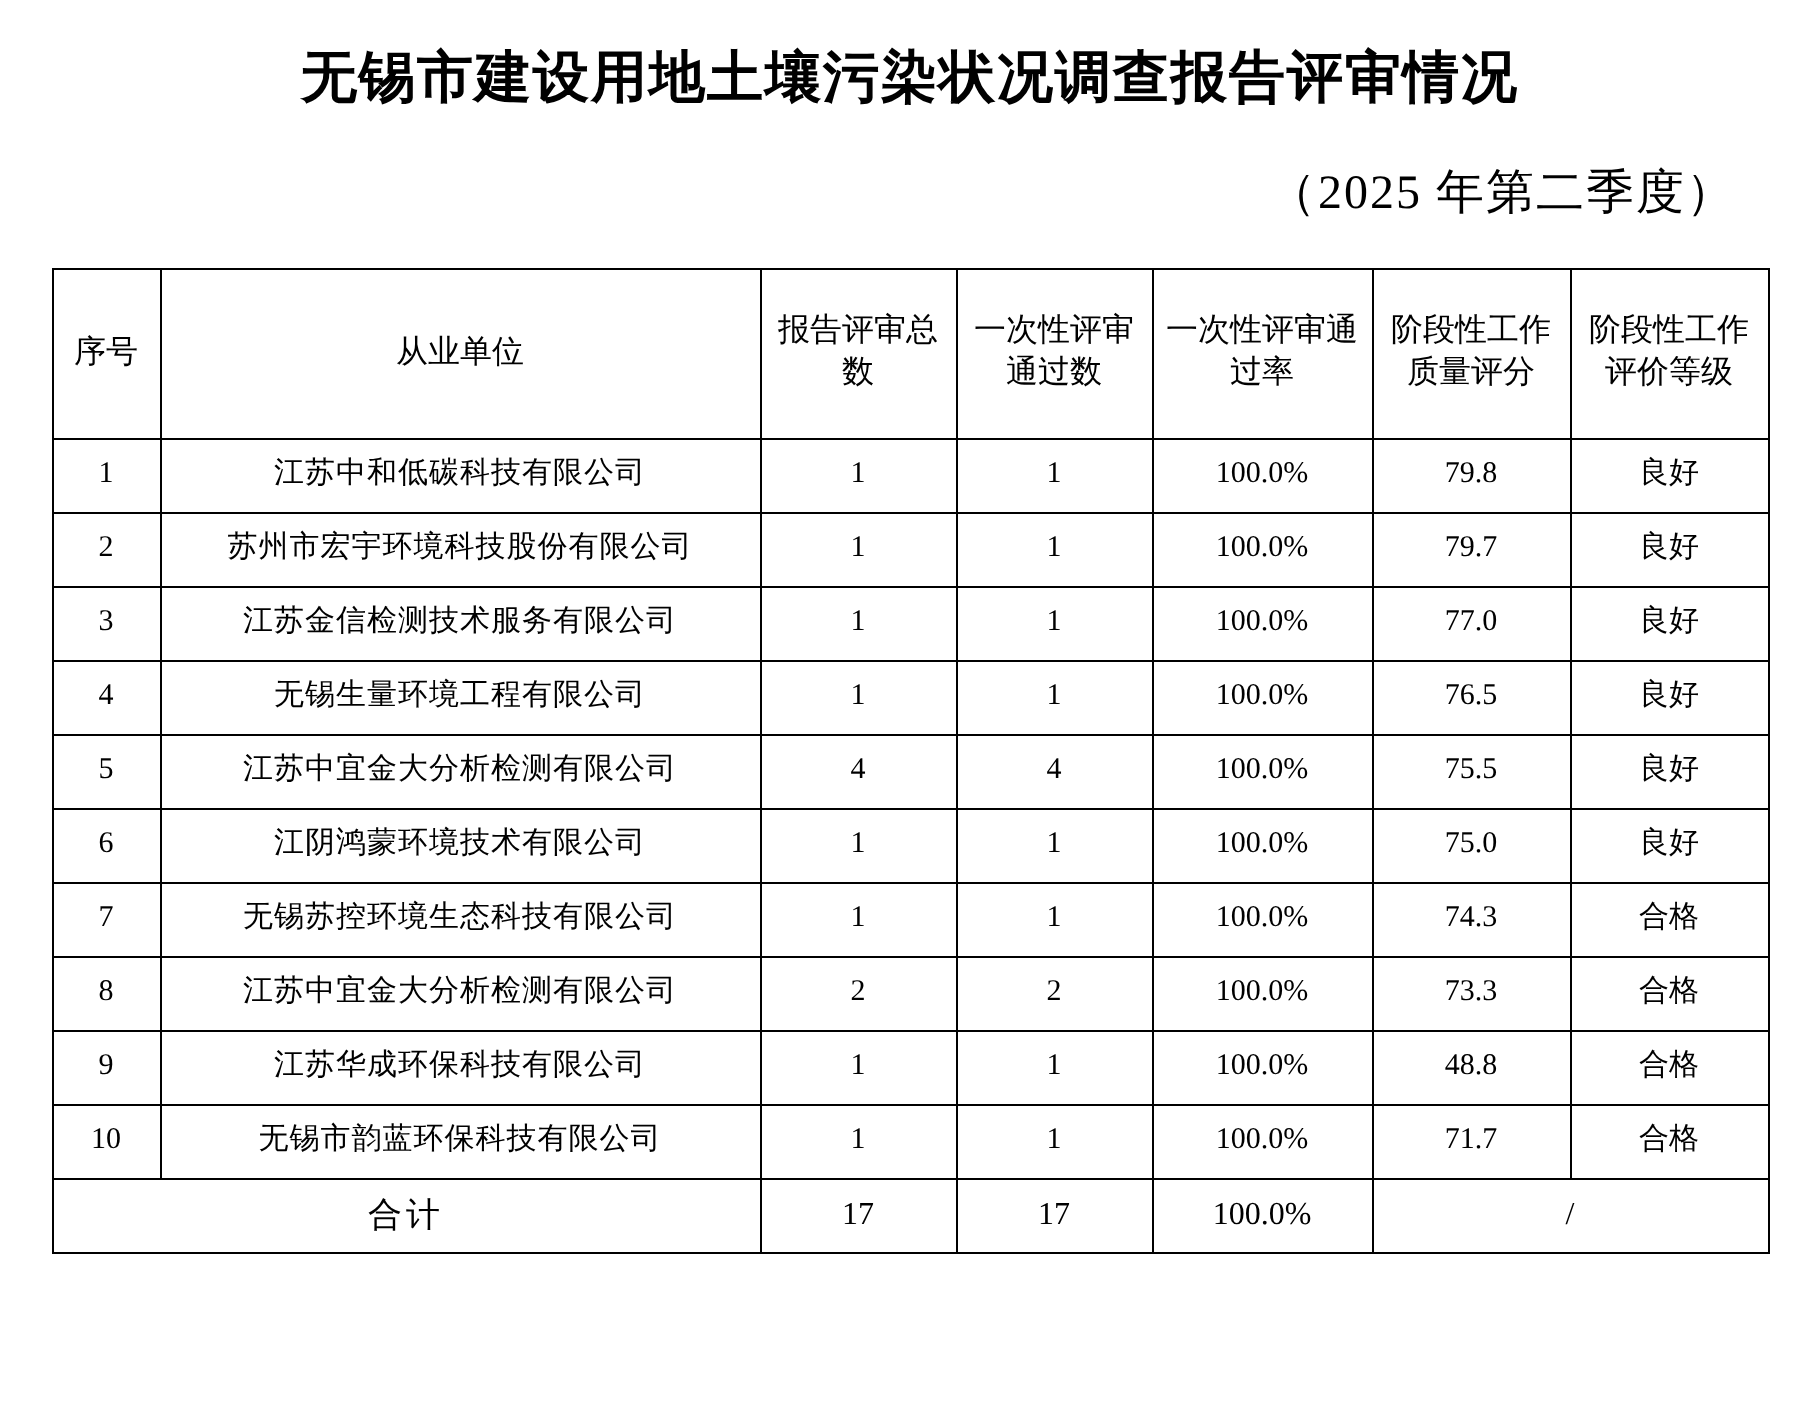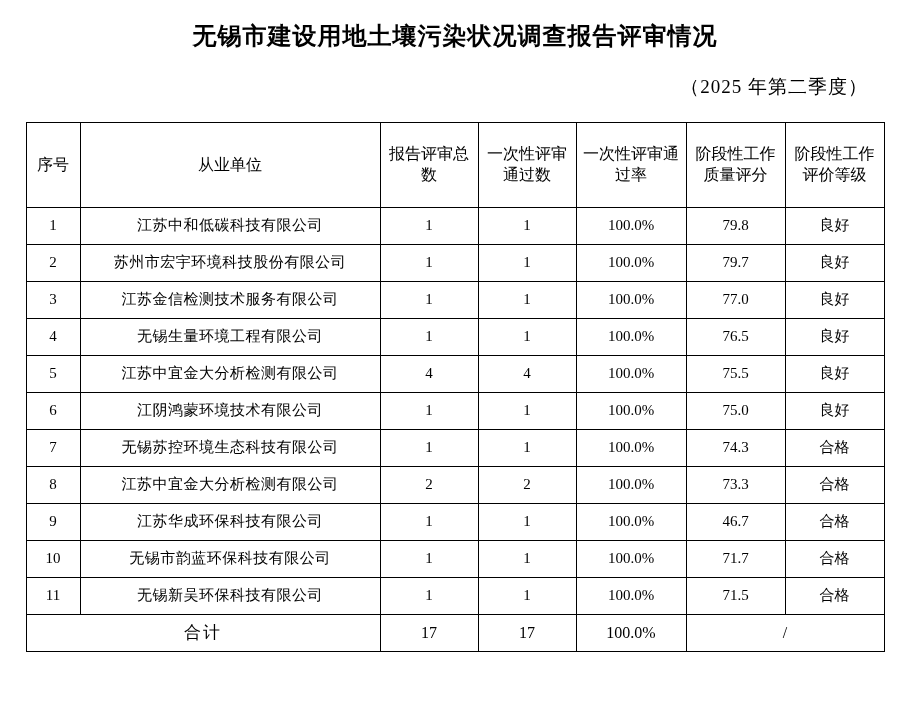--- a/index.html
+++ b/index.html
@@ -17,29 +17,29 @@
     position: relative;
     width: 910px;
     height: 703px;
     box-sizing: border-box;
     padding: 0 24px;
   }
   .doc-title {
     text-align: center;
     font-family: "Liberation Sans", "DejaVu Sans", sans-serif;
     font-weight: bold;
-    font-size: 24px;
+    font-size: 28px;
     letter-spacing: 1px;
     margin-top: 20px;
     margin-bottom: 0;
     color: #000;
   }
   .doc-subtitle {
     text-align: right;
-    font-size: 19px;
+    font-size: 24px;
     margin-top: 22px;
     margin-right: 18px;
     letter-spacing: 1px;
   }
   table.report {
     border-collapse: collapse;
     width: 858px;
     margin: 22px auto 0 auto;
     table-layout: fixed;
   }
@@ -205,39 +205,30 @@
         <td class="num-cell">100.0%</td>
         <td class="num-cell">73.3</td>
         <td>合格</td>
       </tr>
       <tr>
         <td class="num-cell">9</td>
         <td class="unit-cell">江苏华成环保科技有限公司</td>
         <td class="num-cell">1</td>
         <td class="num-cell">1</td>
         <td class="num-cell">100.0%</td>
-        <td class="num-cell">46.7</td>
+        <td class="num-cell">48.8</td>
         <td>合格</td>
       </tr>
       <tr>
         <td class="num-cell">10</td>
         <td class="unit-cell">无锡市韵蓝环保科技有限公司</td>
         <td class="num-cell">1</td>
         <td class="num-cell">1</td>
         <td class="num-cell">100.0%</td>
         <td class="num-cell">71.7</td>
-        <td>合格</td>
-      </tr>
-      <tr>
-        <td class="num-cell">11</td>
-        <td class="unit-cell">无锡新吴环保科技有限公司</td>
-        <td class="num-cell">1</td>
-        <td class="num-cell">1</td>
-        <td class="num-cell">100.0%</td>
-        <td class="num-cell">71.5</td>
         <td>合格</td>
       </tr>
       <tr class="total-row">
         <td colspan="2">合计</td>
         <td class="num-cell">17</td>
         <td class="num-cell">17</td>
         <td class="num-cell">100.0%</td>
         <td colspan="2" class="num-cell">/</td>
       </tr>
     </tbody>

